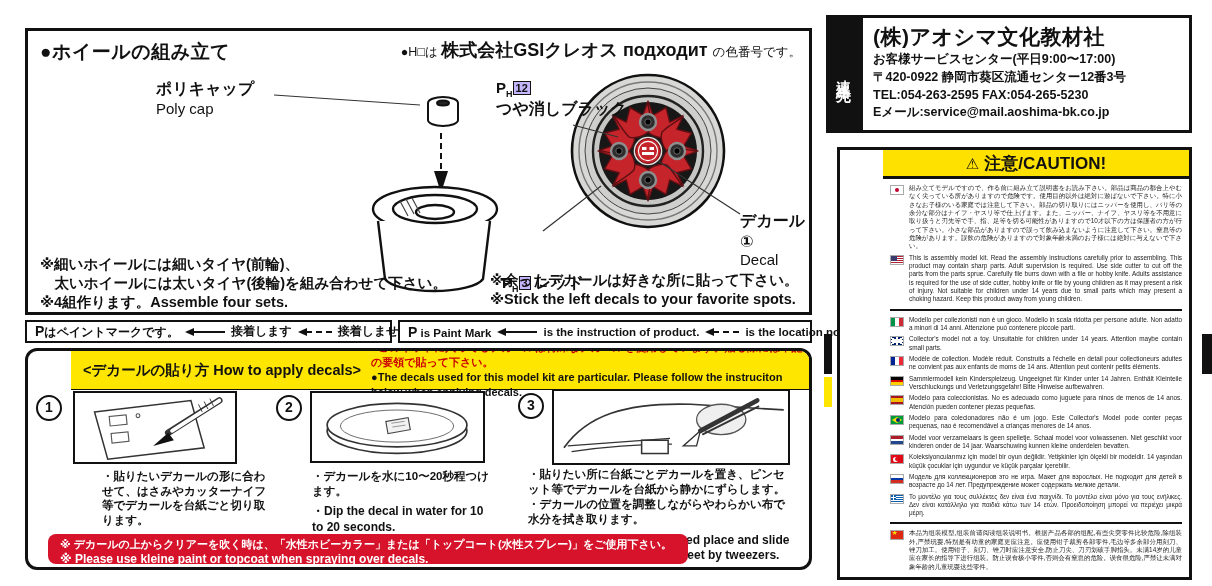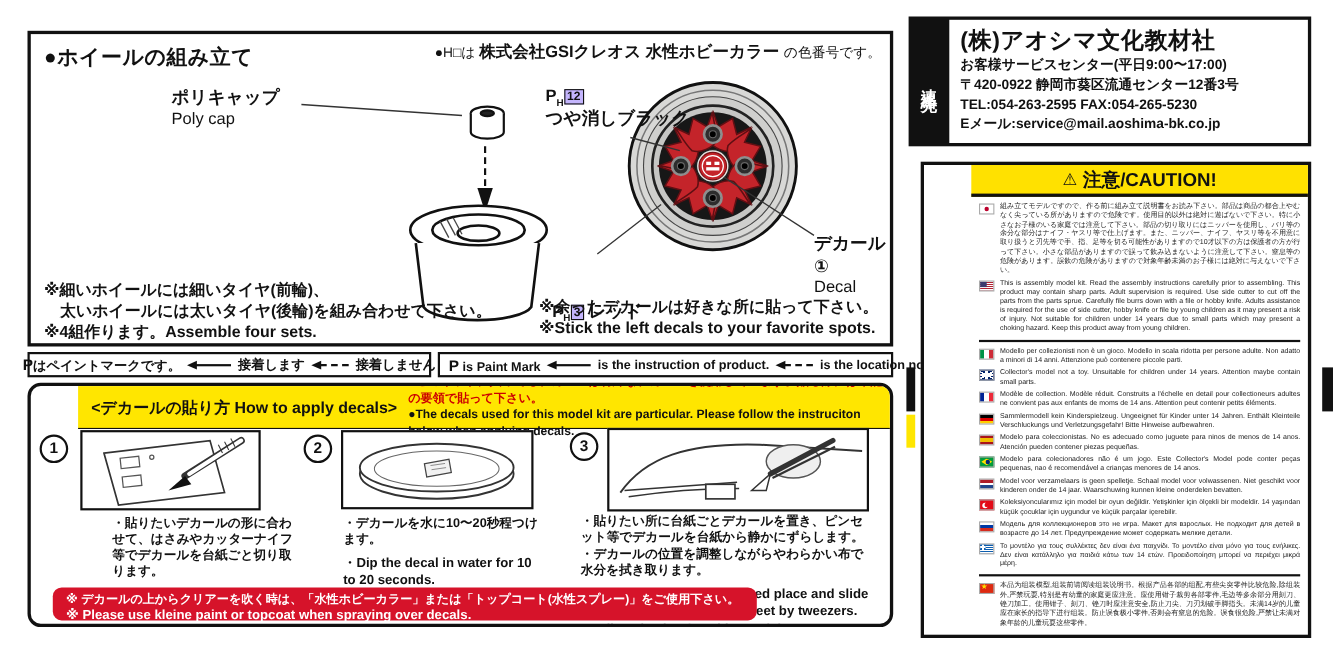--- a/index.html
+++ b/index.html
@@ -4,21 +4,21 @@
 <style>
   html,body{margin:0;padding:0;background:#fff;}
   body{width:1212px;height:586px;position:relative;font-family:"Liberation Sans","DejaVu Sans",sans-serif;color:#111;overflow:hidden;}
   .abs{position:absolute;}
   .box{border:3px solid #111;background:#fff;box-sizing:border-box;padding-left:43px;}
 
   
   #wheel-box{left:25px;top:28px;width:787px;height:287px;}
   .sec-title{font-size:19px;font-weight:800;letter-spacing:0.5px;}
   .color-note{font-size:12.5px;white-space:nowrap;}
-  .color-note b{font-size:15px;}
+  .color-note b{font-size:18px;}
   .lbl-jp{font-size:16px;font-weight:600;}
   .lbl-en{font-size:15px;}
   .ph{font-weight:800;font-size:15px;}
   .ph sub{font-size:9px;font-weight:800;}
   .numbox{display:inline-block;border:1.5px solid #111;font-size:11px;line-height:12px;padding:0 2px;vertical-align:1px;font-weight:700;background:#c4b5fd;}
   .note{font-size:14.5px;font-weight:600;line-height:1.3;white-space:nowrap;}
   svg{display:block;}
   .leader{stroke:#333;stroke-width:1.2;}
 
   
@@ -90,21 +90,21 @@
   .regmark.yellow{background:#ffe600;}
 </style>
 </head>
 <body>
 
 <div id="wheel-box" class="abs box">
 
   <div class="abs sec-title" style="left:12px;top:8px;">●ホイールの組み立て</div>
 
   <div class="abs color-note" style="right:8px;top:7px;">
-    <span>●H□は </span><b>株式会社GSIクレオス</b><b> 水性ホビーカラー </b><span>の色番号です。</span>
+    <span>●H□は </span><b>株式会社GSIクレオス</b><b> подходит </b><span>の色番号です。</span>
   </div>
 
   <div class="abs" style="left:128px;top:48px;">
     <div class="lbl-jp">ポリキャップ</div>
     <div class="lbl-en">Poly cap</div>
   </div>
 
   <svg class="abs" style="left:300px;top:40px;" width="200" height="235" viewBox="0 0 200 235">
     <g stroke="#111" fill="#fff" stroke-width="2">
       <path d="M100,32 a15,6 0 1,0 30,0 a15,6 0 1,0 -30,0 Z"></path>
@@ -197,21 +197,21 @@
     <div>　太いホイールには太いタイヤ(後輪)を組み合わせて下さい。</div>
     <div>※4組作ります。Assemble four sets.</div>
   </div>
 
   <div class="abs note" style="left:462px;top:240px;">
     <div>※余ったデカールは好きな所に貼って下さい。</div>
     <div>※Stick the left decals to your favorite spots.</div>
   </div>
 </div>
 
-<div class="abs pbar" style="left:25px;top:320px;width:367px;justify-content:center;">
+<div class="abs pbar" style="left:25px;top:320px;width:367px;">
   <span class="t"><span class="p">P</span><span>はペイントマークです。</span></span>
   <span class="arr solid"></span>
   <span class="t">接着します</span>
   <span class="arr dash"></span>
   <span class="t">接着しません</span>
 </div>
 <div class="abs pbar" style="left:398px;top:320px;width:414px;">
   <span class="t" style="font-size:11.5px;"><span class="p">P</span><span> is Paint Mark</span></span>
   <span class="arr solid"></span>
   <span class="t" style="font-size:11.5px;">is the instruction of product.</span>

